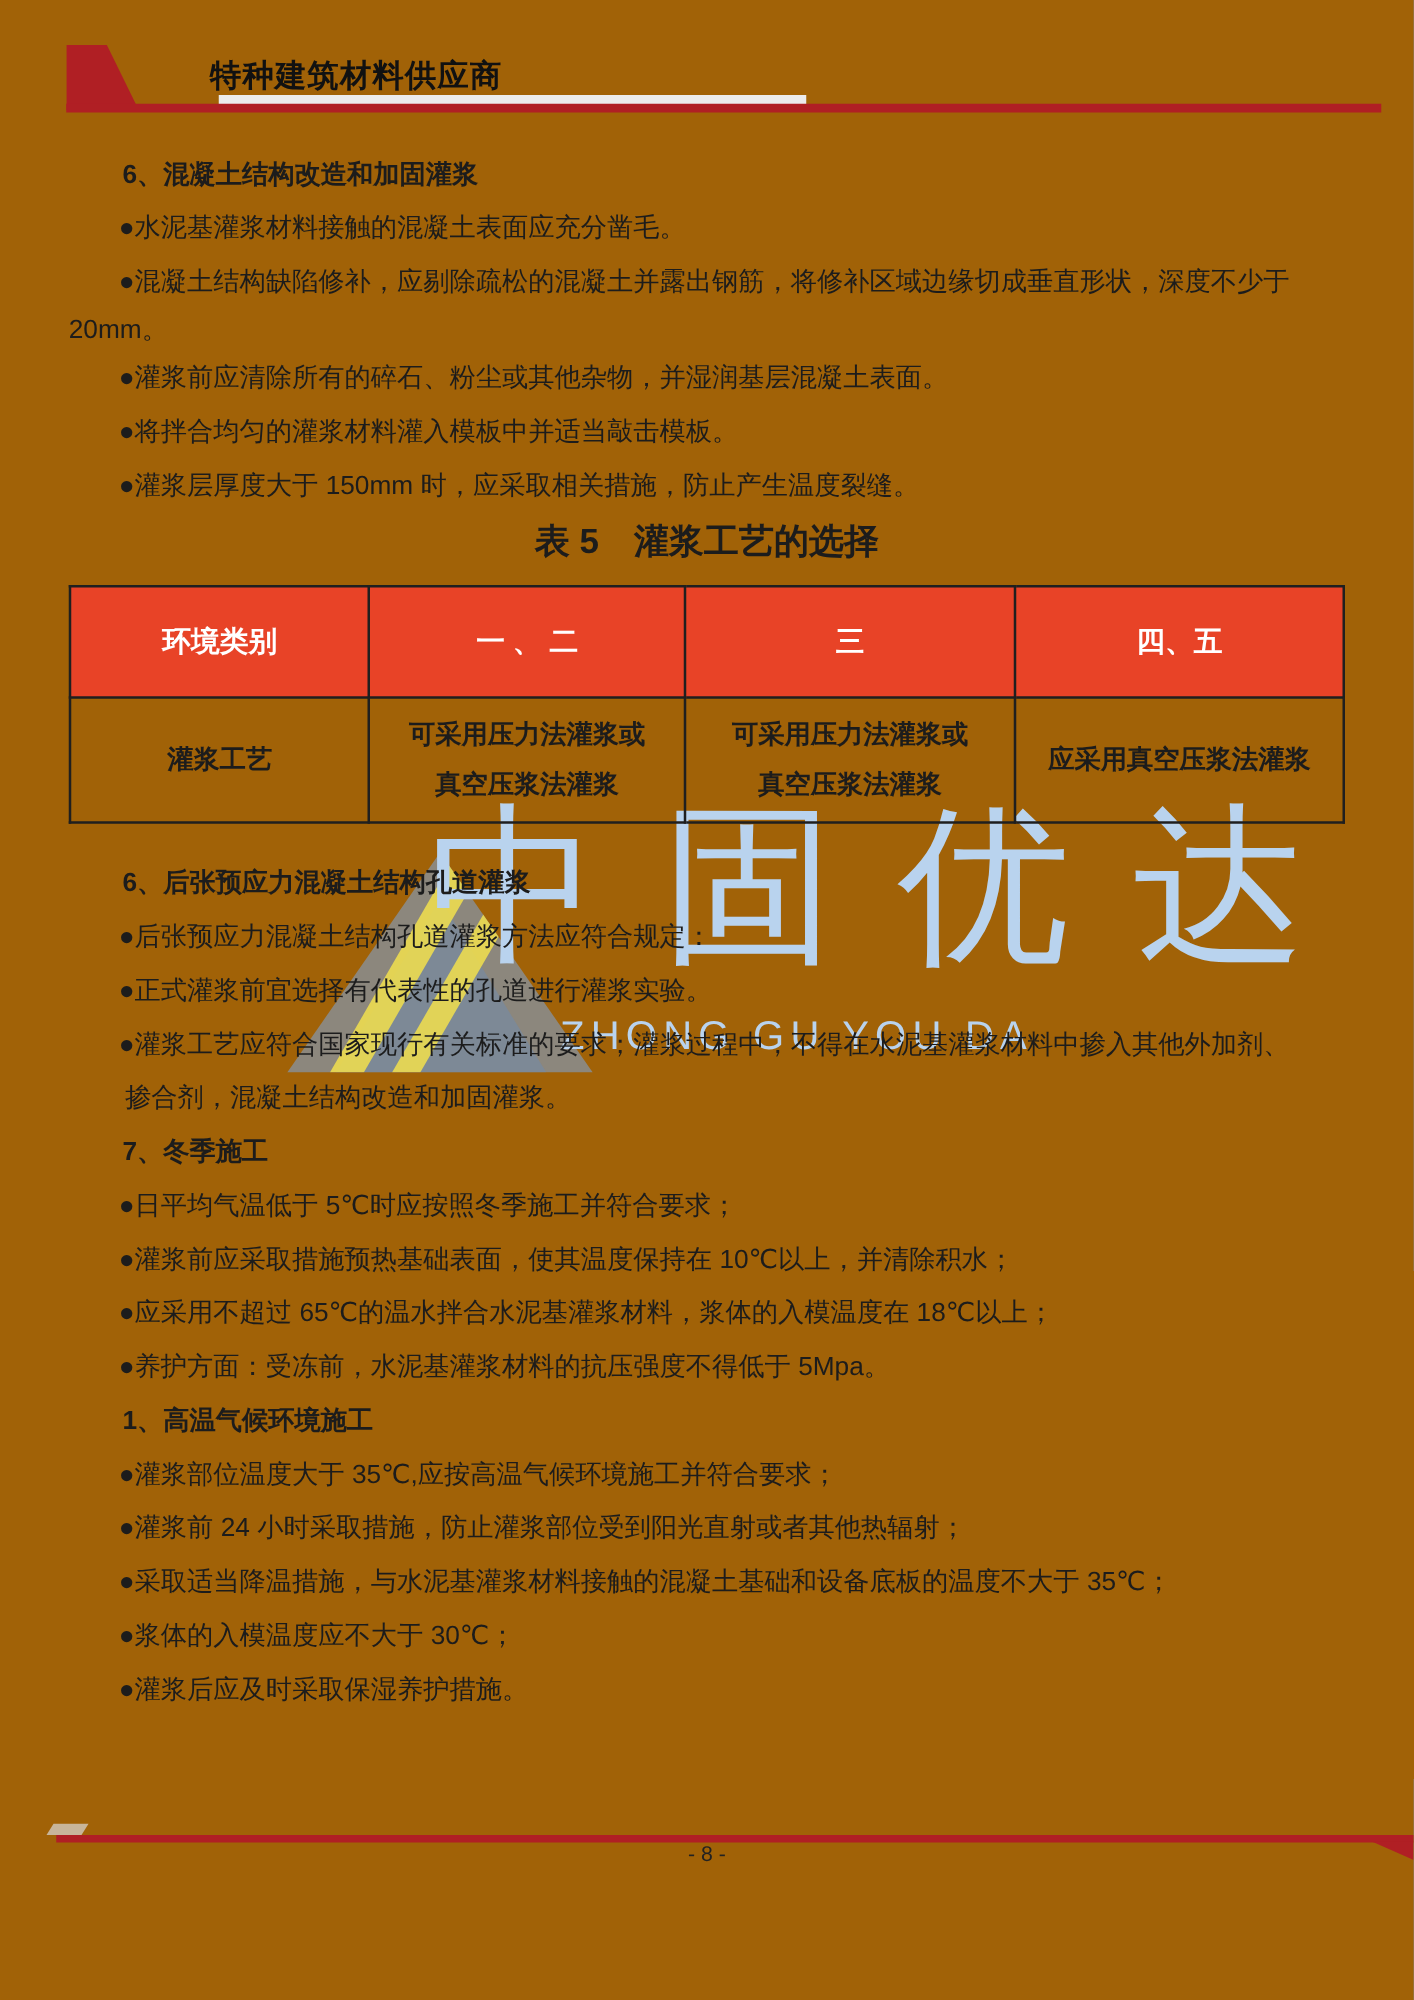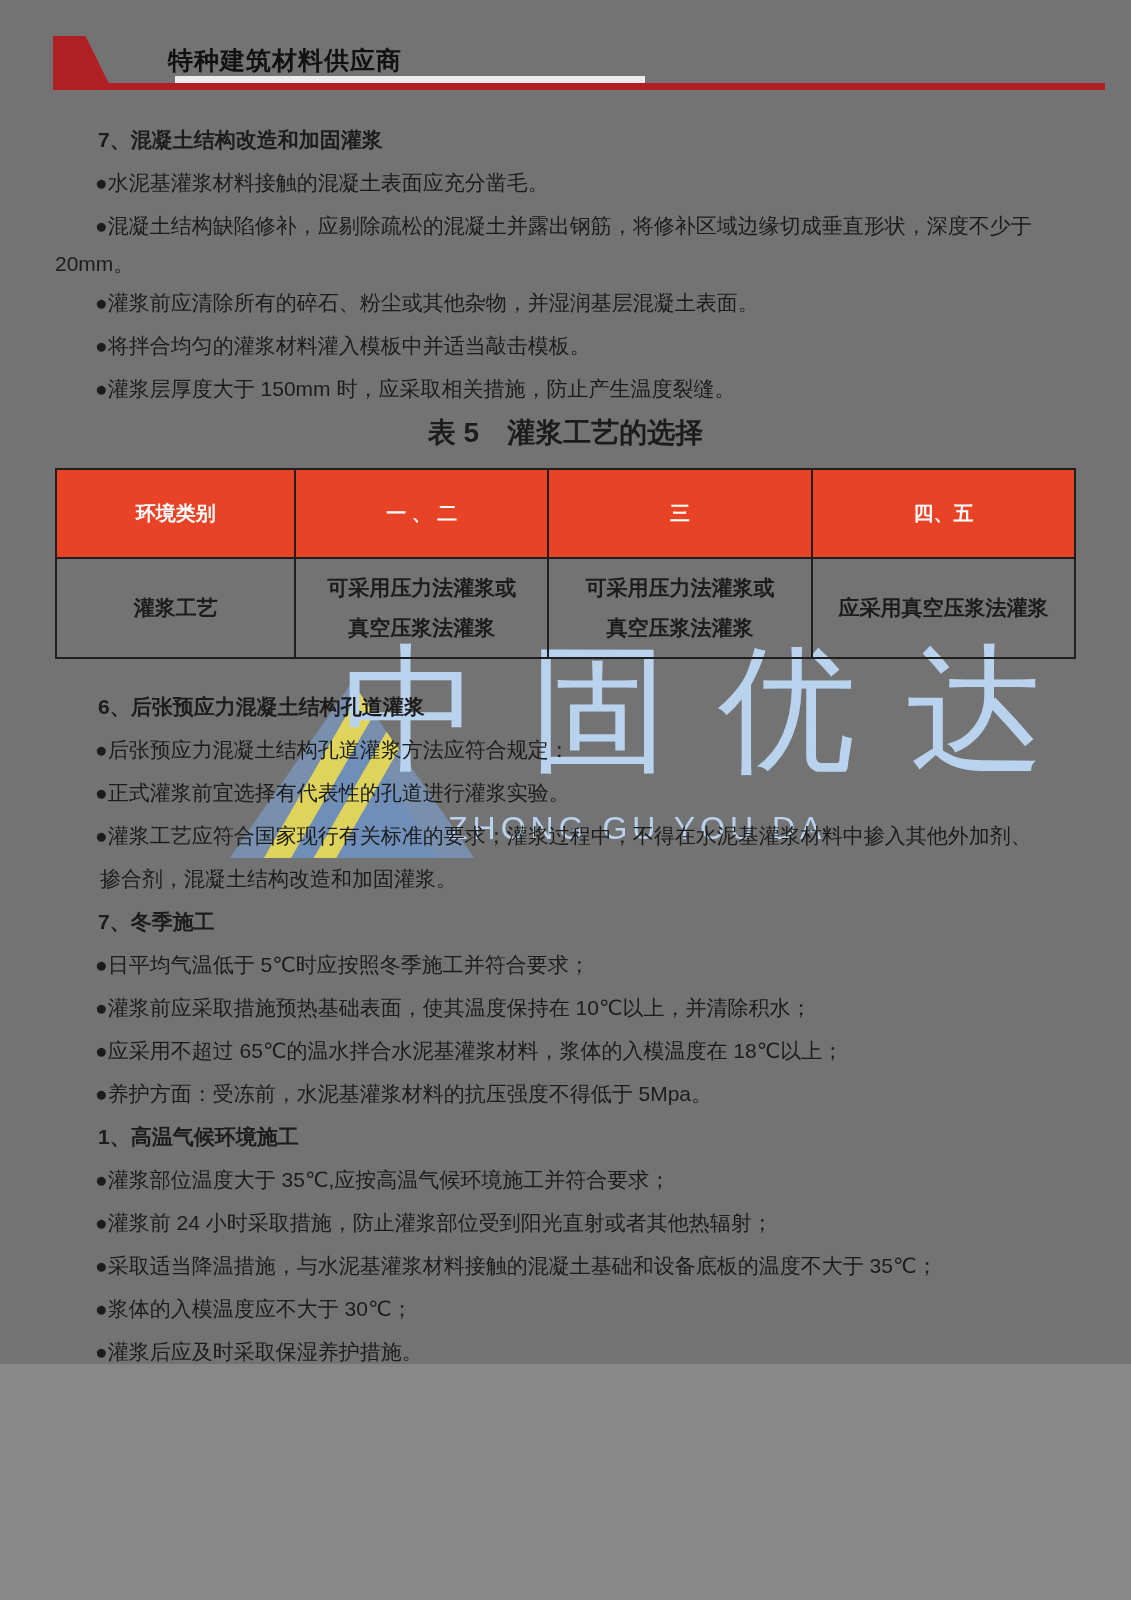--- a/index.html
+++ b/index.html
@@ -3,22 +3,22 @@
 <meta charset="utf-8">
 <style>
   :root{
     --accent-red:#b01f24;
     --table-header-bg:#e84327;
     --table-border:#1f1f1f;
     --watermark-blue:#b9d3ee;
   }
   html,body{margin:0;padding:0;background:#888;}
   .page{
-    position:relative;width:1131px;height:1364px;margin:0 auto;
-    background:#737373;overflow:hidden;color:#1c1c1c;
+    position:relative;width:1131px;height:1600px;margin:0 auto;
+    background:#a16207;overflow:hidden;color:#1c1c1c;
     font-family:"Liberation Sans","DejaVu Sans",sans-serif;
   }
   
   .hdr-shape{position:absolute;left:53px;top:36px;width:58px;height:52px;
     background:var(--accent-red);
     clip-path:polygon(0 0,56% 0,100% 100%,0 100%);}
   .hdr-title{position:absolute;left:168px;top:44px;font-size:25px;font-weight:bold;
     letter-spacing:1px;color:#111;}
   .hdr-shadow{position:absolute;left:175px;top:76px;width:470px;height:8px;background:#ececec;}
   .hdr-bar{position:absolute;left:53px;top:83px;width:1052px;height:7px;background:var(--accent-red);}
@@ -34,21 +34,21 @@
     font-size:21px;line-height:43px;}
   .content p{margin:0;}
   .h{font-weight:bold;padding-left:43px;}
   .b{padding-left:40px;white-space:nowrap;}
   .cont{padding-left:0;line-height:34px;}
   .cont2{padding-left:45px;}
   .tbl-title{text-align:center;font-size:28px;font-weight:bold;line-height:46px;margin:0 0 12px 0 !important;}
   
   table.grout{width:100%;border-collapse:collapse;margin-bottom:26px;
     border:2px solid var(--table-border);}
-  table.grout th{background:var(--table-header-bg);color:#ffffff;font-size:20px;font-weight:bold;
+  table.grout th{background:var(--table-header-bg);color:#ffffff;font-size:23px;font-weight:bold;
     height:85px;border:2px solid var(--table-border);text-align:center;}
   table.grout td{font-size:21px;font-weight:bold;height:96px;text-align:center;
     border:2px solid var(--table-border);white-space:pre-line;line-height:40px;vertical-align:middle;}
   
   .ft-wedge{position:absolute;left:40px;top:1459px;width:28px;height:9px;background:#d9d9d9;
     transform:skewX(-32deg);opacity:.7;}
   .ft-bar{position:absolute;left:45px;top:1468px;width:1086px;height:6px;background:var(--accent-red);}
   .ft-tri{position:absolute;right:0;top:1473px;width:34px;height:15px;background:var(--accent-red);
     clip-path:polygon(0 0,100% 0,100% 100%);}
   .ft-page{position:absolute;left:0;top:1474px;width:100%;text-align:center;font-size:17px;color:#222;}
@@ -76,21 +76,21 @@
         <rect x="92" y="-30" width="24" height="280" fill="#f2e14d" transform="rotate(30 125 90)"></rect>
         <rect x="136" y="-30" width="20" height="280" fill="#f2e14d" transform="rotate(30 125 90)"></rect>
       </g>
     </svg>
     <div class="wm-cn">中固优达</div>
     <div class="wm-en">ZHONG GU YOU DA</div>
   </div>
 
   <main class="content">
 
-    <p class="h">7、混凝土结构改造和加固灌浆</p>
+    <p class="h">6、混凝土结构改造和加固灌浆</p>
     <p class="b">●水泥基灌浆材料接触的混凝土表面应充分凿毛。</p>
     <p class="b">●混凝土结构缺陷修补，应剔除疏松的混凝土并露出钢筋，将修补区域边缘切成垂直形状，深度不少于</p>
     <p class="cont">20mm。</p>
     <p class="b">●灌浆前应清除所有的碎石、粉尘或其他杂物，并湿润基层混凝土表面。</p>
     <p class="b">●将拌合均匀的灌浆材料灌入模板中并适当敲击模板。</p>
     <p class="b">●灌浆层厚度大于 150mm 时，应采取相关措施，防止产生温度裂缝。</p>
 
     <p class="tbl-title">表 5　灌浆工艺的选择</p>
 
     <table class="grout">

